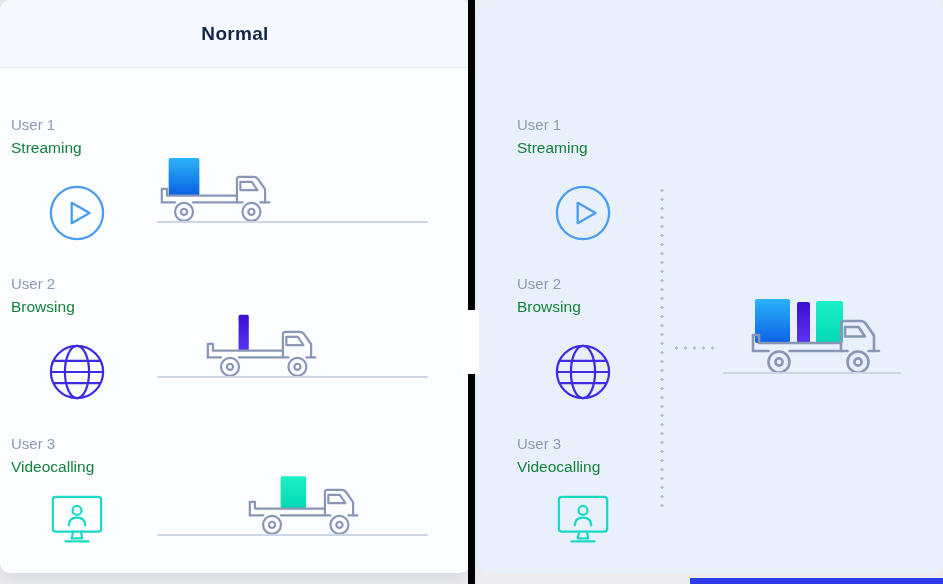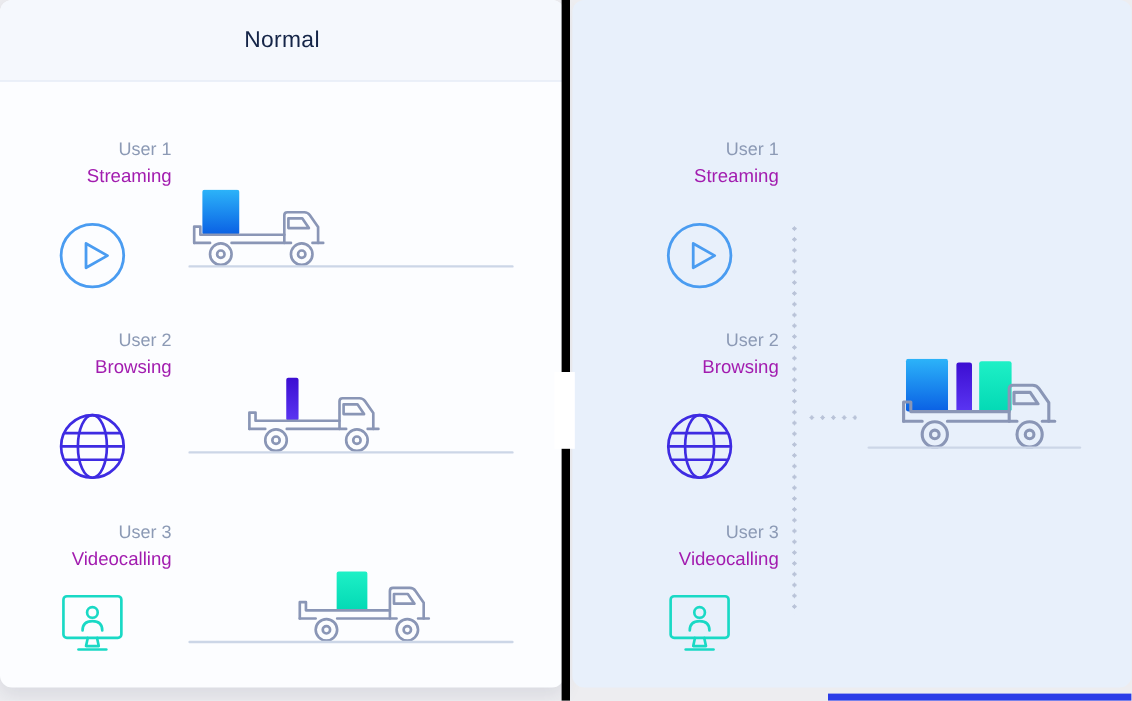--- a/index.html
+++ b/index.html
@@ -9,25 +9,25 @@
     background:#ededf0;
     font-family:"Liberation Sans",sans-serif;
     overflow:hidden;
   }
   .panel{position:absolute;top:0;height:573px;border-radius:10px;overflow:hidden}
   .panel-normal{left:0;width:470px;background:#fcfdff;box-shadow:0 6px 16px rgba(25,39,80,.10)}
   .panel-ofdma{left:477px;width:466px;background:#e8f0fb}
   .panel-header{height:68px;display:flex;align-items:center;justify-content:center;border-bottom:1px solid #e3eaf6}
   .panel-normal .panel-header{background:#f5f8fd}
   .panel-ofdma .panel-header{background:#eaf1fc;border-bottom-color:#d7e2f3}
-  .panel-title{font-size:19px;font-weight:normal;color:#152548;letter-spacing:.3px}
+  .panel-title{font-size:19px;font-weight:bold;color:#152548;letter-spacing:.3px}
 
-  .user{position:absolute;width:132px;text-align:right}
+  .user{position:absolute;width:132px;text-align:left}
   .user-label{font-size:15px;color:#8c9ab5;line-height:22px}
-  .user-activity{font-size:15.5px;color:#a21caf;line-height:24px;font-weight:500}
+  .user-activity{font-size:15.5px;color:#15803d;line-height:24px;font-weight:500}
   .icon{display:block;margin:24px auto 0}
   .icon-monitor{margin-top:14px}
 
   .truck{position:absolute}
   .road{position:absolute;height:2px;background:#ccd6e7;border-radius:1px}
 
   .divider{position:absolute;left:468px;top:0;width:7px;height:584px;background:#000}
   .divider-gap{position:absolute;left:462px;top:310px;width:17px;height:64px;background:#ffffff}
   .footer-bar{position:absolute;left:690px;bottom:0;width:253px;height:6px;background:#2b3ce8}
 

